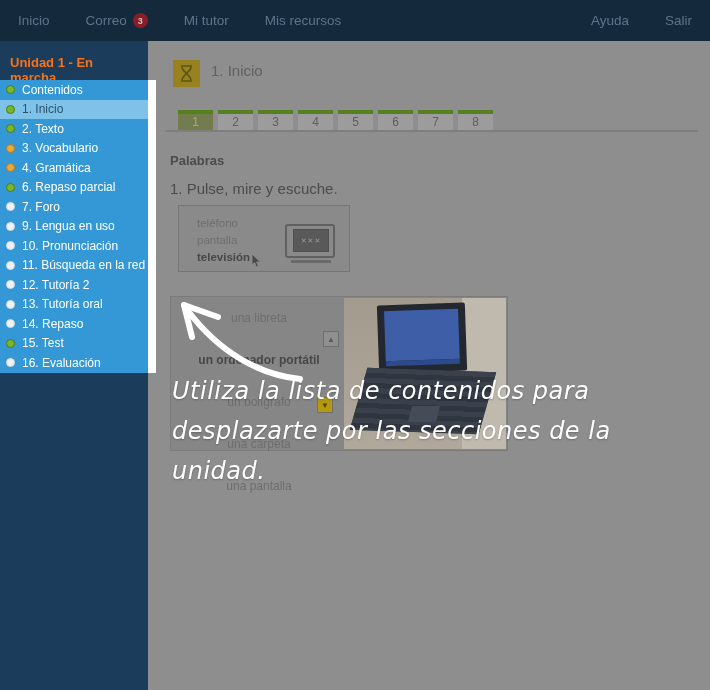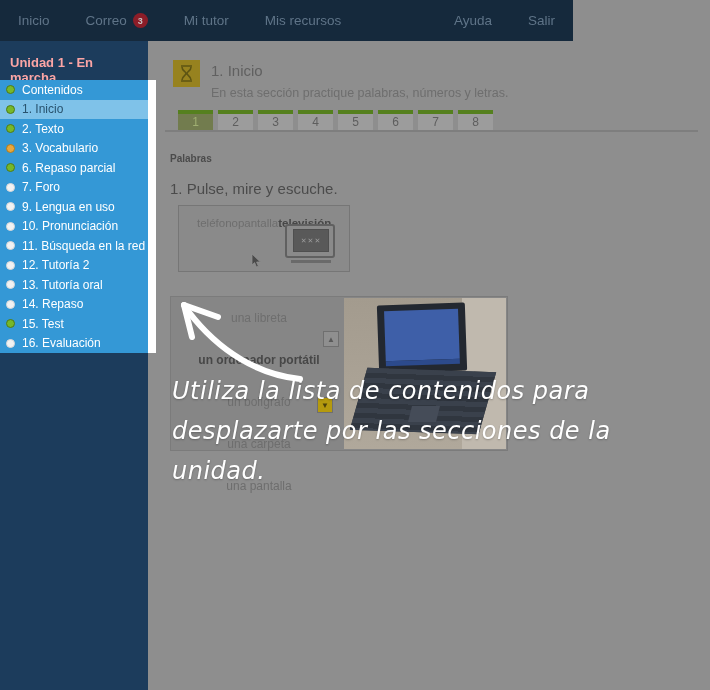--- a/index.html
+++ b/index.html
@@ -1,31 +1,31 @@
 <!DOCTYPE html>
 <html><head>
 <meta charset="utf-8">
 <style>
   * { margin:0; padding:0; box-sizing:border-box; }
   html,body { width:710px; height:690px; overflow:hidden; }
   body { font-family:"Liberation Sans", sans-serif; background:#8e8e8e; position:relative; }
 
   
-  .topnav { position:absolute; top:0; left:0; width:573px; height:41px;
+  .topnav { position:absolute; top:0; left:0; width:710px; height:41px;
     background:#15293c; display:flex; align-items:center; z-index:20; }
   .nav-item { color:#5f7488; font-size:13.5px; padding:0 18px; height:41px;
     display:flex; align-items:center; gap:6px; cursor:pointer; }
   .nav-badge { background:#8c1d28; color:#c9c2c2; font-size:9px; font-weight:bold;
     width:15px; height:15px; border-radius:50%; display:flex; align-items:center; justify-content:center; }
   .nav-spacer { flex:1; }
 
   
   .sidebar { position:absolute; top:41px; left:0; width:148px; height:649px;
     background:#1c3c5c; z-index:15; }
-  .sidebar-title { color:#fca5a5; font-weight:bold; font-size:13px; padding:14px 10px 12px 10px; }
+  .sidebar-title { color:#f97316; font-weight:bold; font-size:13px; padding:14px 10px 12px 10px; }
   .menu { position:absolute; top:39px; left:0; width:148px; background:#3498d6; }
   .menu::after { content:""; position:absolute; top:0; left:148px; width:8px; height:100%;
     background:#ffffff; }
   .menu-item { position:relative; height:19.5px; display:flex; align-items:center;
     padding-left:22px; color:#ffffff; font-size:12px; font-weight:normal; cursor:pointer; white-space:nowrap; }
   .menu-item[data-active="true"] { background:#7fc2e9; color:#29536f; }
   .bullet { position:absolute; left:6px; top:50%; margin-top:-4.5px; width:9px; height:9px;
     border-radius:50%; }
   .bullet[data-status="green"]  { background:#76b82a; border:1.5px solid #4e7a1a; }
   .bullet[data-status="orange"] { background:#e8a83c; border:1.5px solid #b07b1e; }
@@ -39,27 +39,27 @@
     align-items:center; justify-content:center; flex:0 0 27px; }
   .section-title { color:#606060; font-size:15px; padding-top:2px; }
   .section-sub { color:#6e6e6e; font-size:12.5px; margin-top:7px; }
 
   .tabs { position:absolute; top:69px; left:30px; display:flex; gap:5px; }
   .tab { width:35px; height:20px; border-top:4px solid #55801e; background:#9c9c9c;
     color:#5e5e5e; font-size:12px; display:flex; align-items:center; justify-content:center; cursor:pointer; }
   .tab[data-active="true"] { background:#727c4e; color:#9fae72; }
   .tabs-rule { position:absolute; top:89px; left:17px; width:533px; height:2px; background:#7e7e7e; }
 
-  .heading { position:absolute; top:112px; left:22px; color:#4b4b4b; font-size:10px; font-weight:bold; }
+  .heading { position:absolute; top:112px; left:22px; color:#4b4b4b; font-size:13px; font-weight:bold; }
   .instruction { position:absolute; top:139px; left:22px; color:#4b4b4b; font-size:15px; }
 
   
   .word-box1 { position:absolute; top:164px; left:30px; width:172px; height:67px;
     border:1px solid #767676; background:#8a8a8a; }
-  .wb1-words { position:absolute; top:11px; left:18px; display:flex; flex-direction:row; }
+  .wb1-words { position:absolute; top:11px; left:18px; display:flex; flex-direction:column; gap:5px; }
   .word { font-size:11.5px; color:#6e6e6e; white-space:nowrap; }
   .word[data-bold="true"] { color:#474747; font-weight:bold; }
   .cursor-icon { position:absolute; left:72px; top:48px; }
   .tv { position:absolute; top:18px; right:14px; width:50px; height:34px;
     background:#8a8a8a; border:2px solid #606060; border-radius:3px; }
   .tv-screen { position:absolute; top:3px; left:6px; width:36px; height:23px;
     background:#595959; border:1px solid #4f4f4f; color:#9a9a9a; font-size:7px;
     display:flex; align-items:center; justify-content:center; letter-spacing:1px; }
   .tv-base { position:absolute; bottom:-7px; left:4px; width:40px; height:3px; background:#6a6a6a; }
 
@@ -132,20 +132,24 @@
     </div>
     <div class="menu-item" data-active="false">
       <span class="bullet" data-status="green"></span>
       <span>2. Texto</span>
     </div>
     <div class="menu-item" data-active="false">
       <span class="bullet" data-status="orange"></span>
       <span>3. Vocabulario</span>
     </div>
     <div class="menu-item" data-active="false">
+      <span class="bullet" data-status="orange"></span>
+      <span>4. Gramática</span>
+    </div>
+    <div class="menu-item" data-active="false">
       <span class="bullet" data-status="green"></span>
       <span>6. Repaso parcial</span>
     </div>
     <div class="menu-item" data-active="false">
       <span class="bullet" data-status="white"></span>
       <span>7. Foro</span>
     </div>
     <div class="menu-item" data-active="false">
       <span class="bullet" data-status="white"></span>
       <span>9. Lengua en uso</span>
@@ -184,21 +188,20 @@
 <div class="content">
 
   <div class="section-header">
     <div class="section-icon">
       <svg width="15" height="17" viewBox="0 0 15 17">
         <path d="M2 1 h11 M2 16 h11 M3 2 c0 4 4 4.5 4 6.5 c0 2 -4 2.5 -4 6.5 M12 2 c0 4 -4 4.5 -4 6.5 c0 2 4 2.5 4 6.5" stroke="#5d5413" stroke-width="1.6" fill="none"></path>
       </svg>
     </div>
     <div>
       <div class="section-title">1. Inicio</div>
-      <div class="section-sub">En esta sección practique palabras, números y letras.</div>
     </div>
   </div>
 
   <div class="tabs">
     <div class="tab" data-active="true">1</div>
     <div class="tab" data-active="false">2</div>
     <div class="tab" data-active="false">3</div>
     <div class="tab" data-active="false">4</div>
     <div class="tab" data-active="false">5</div>
     <div class="tab" data-active="false">6</div>

